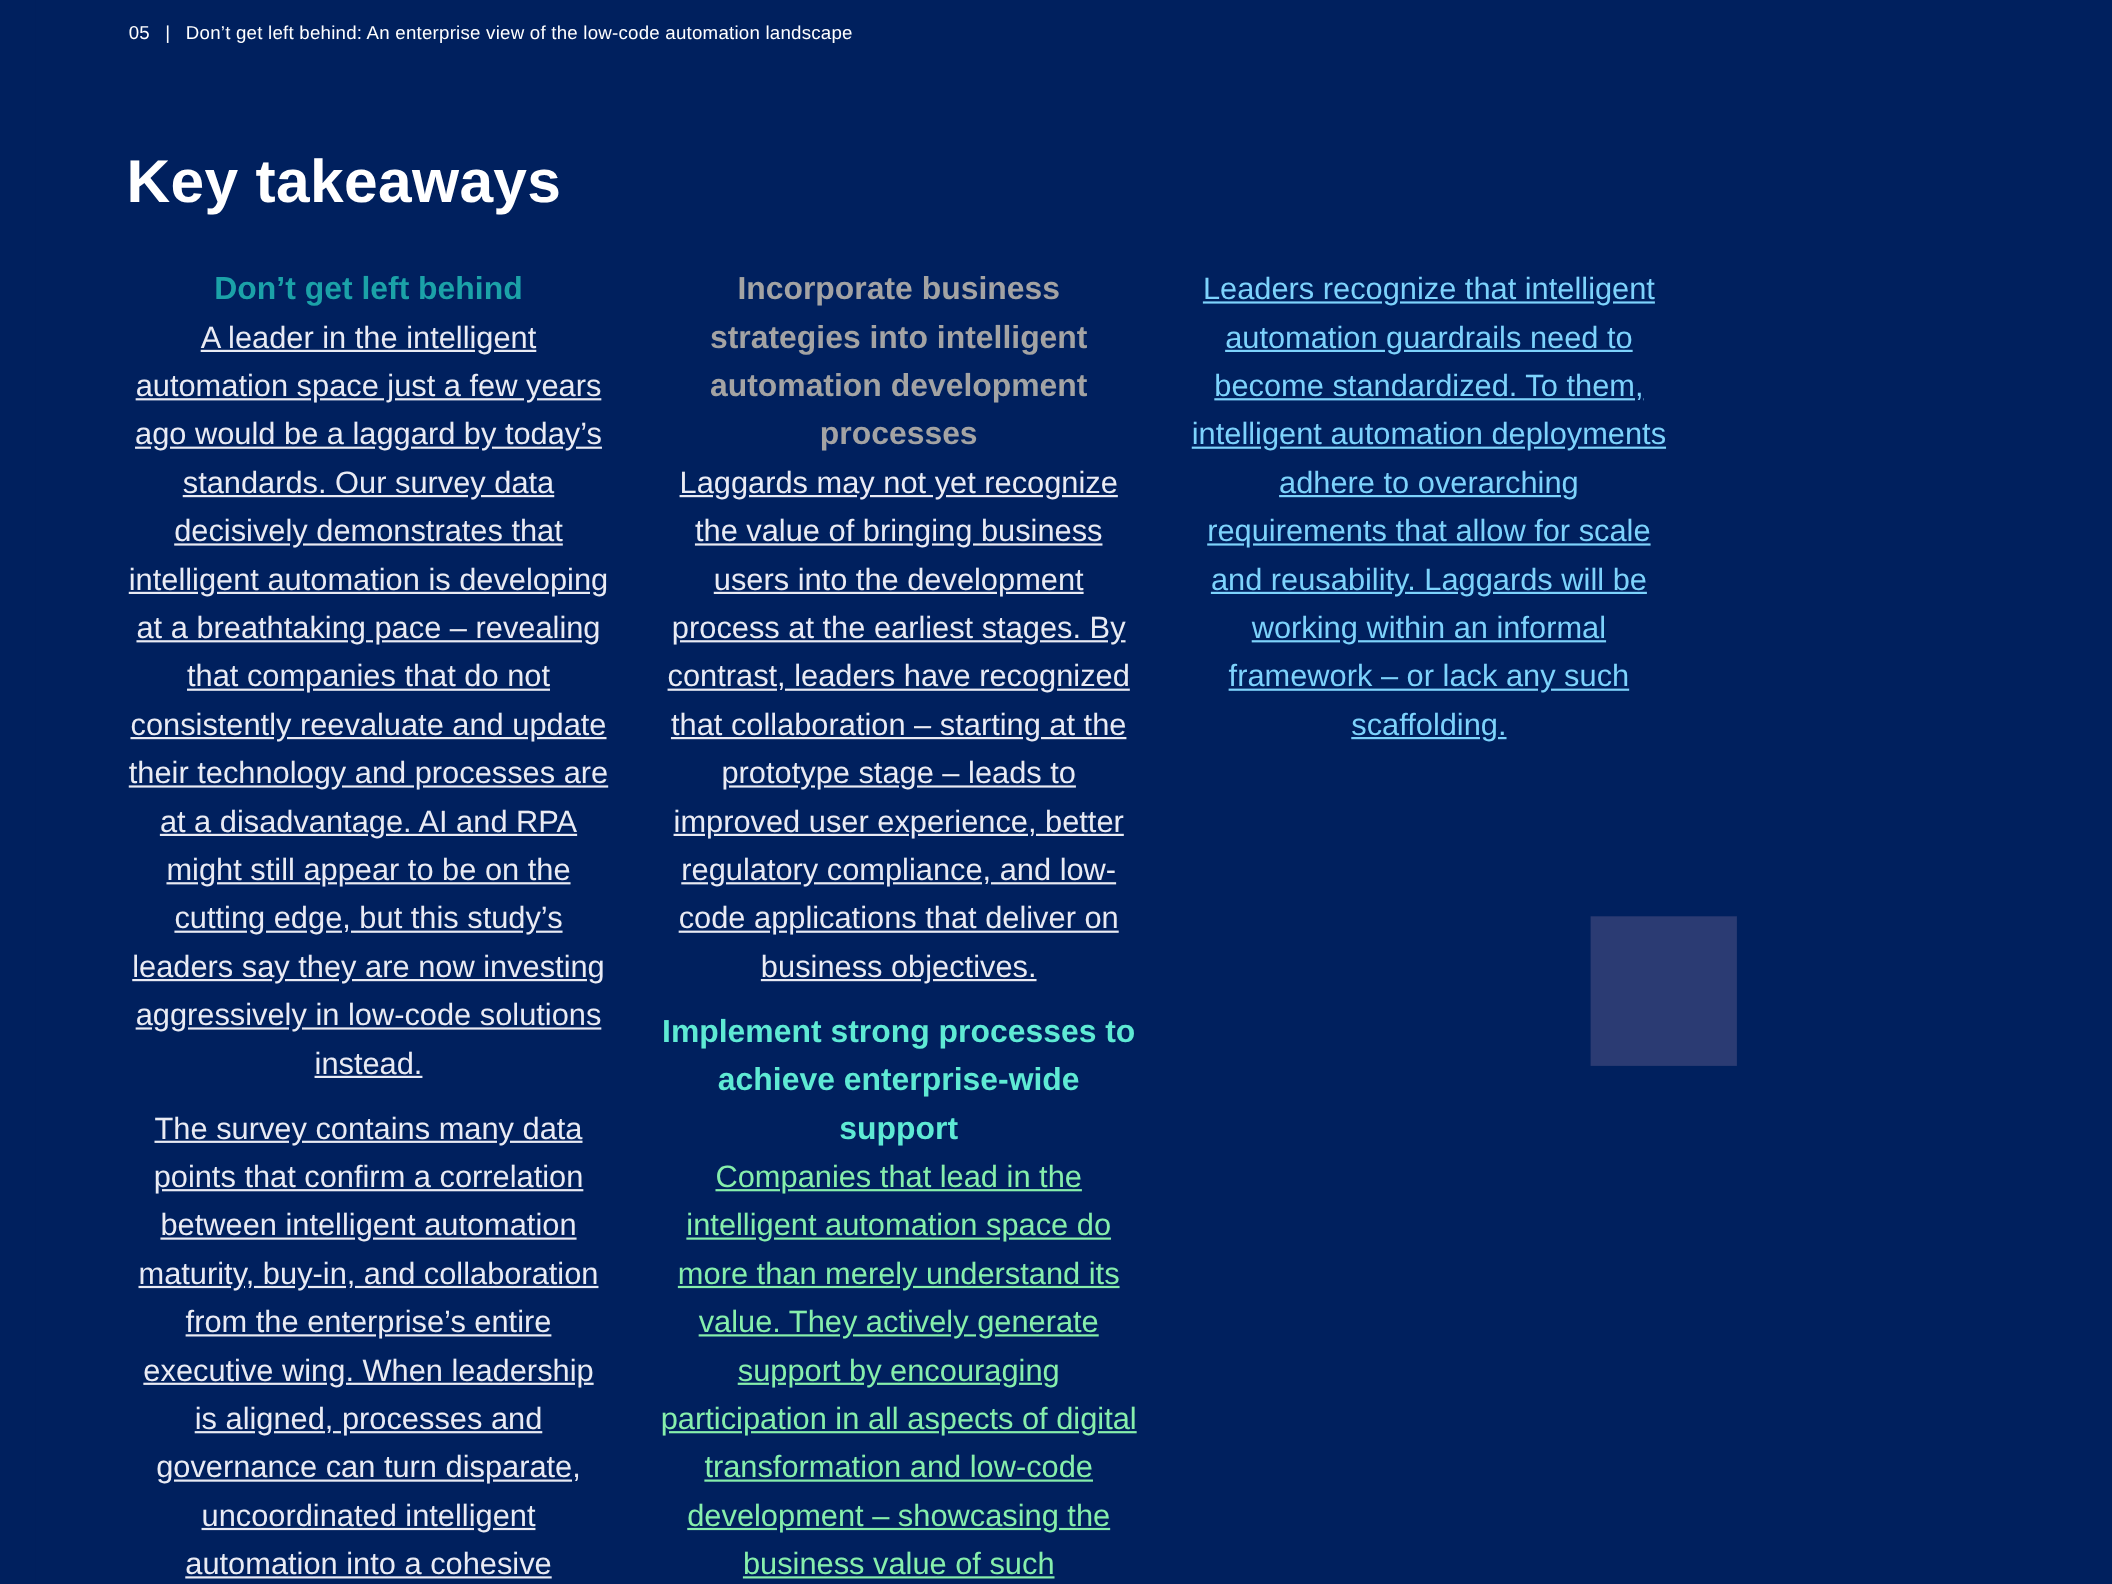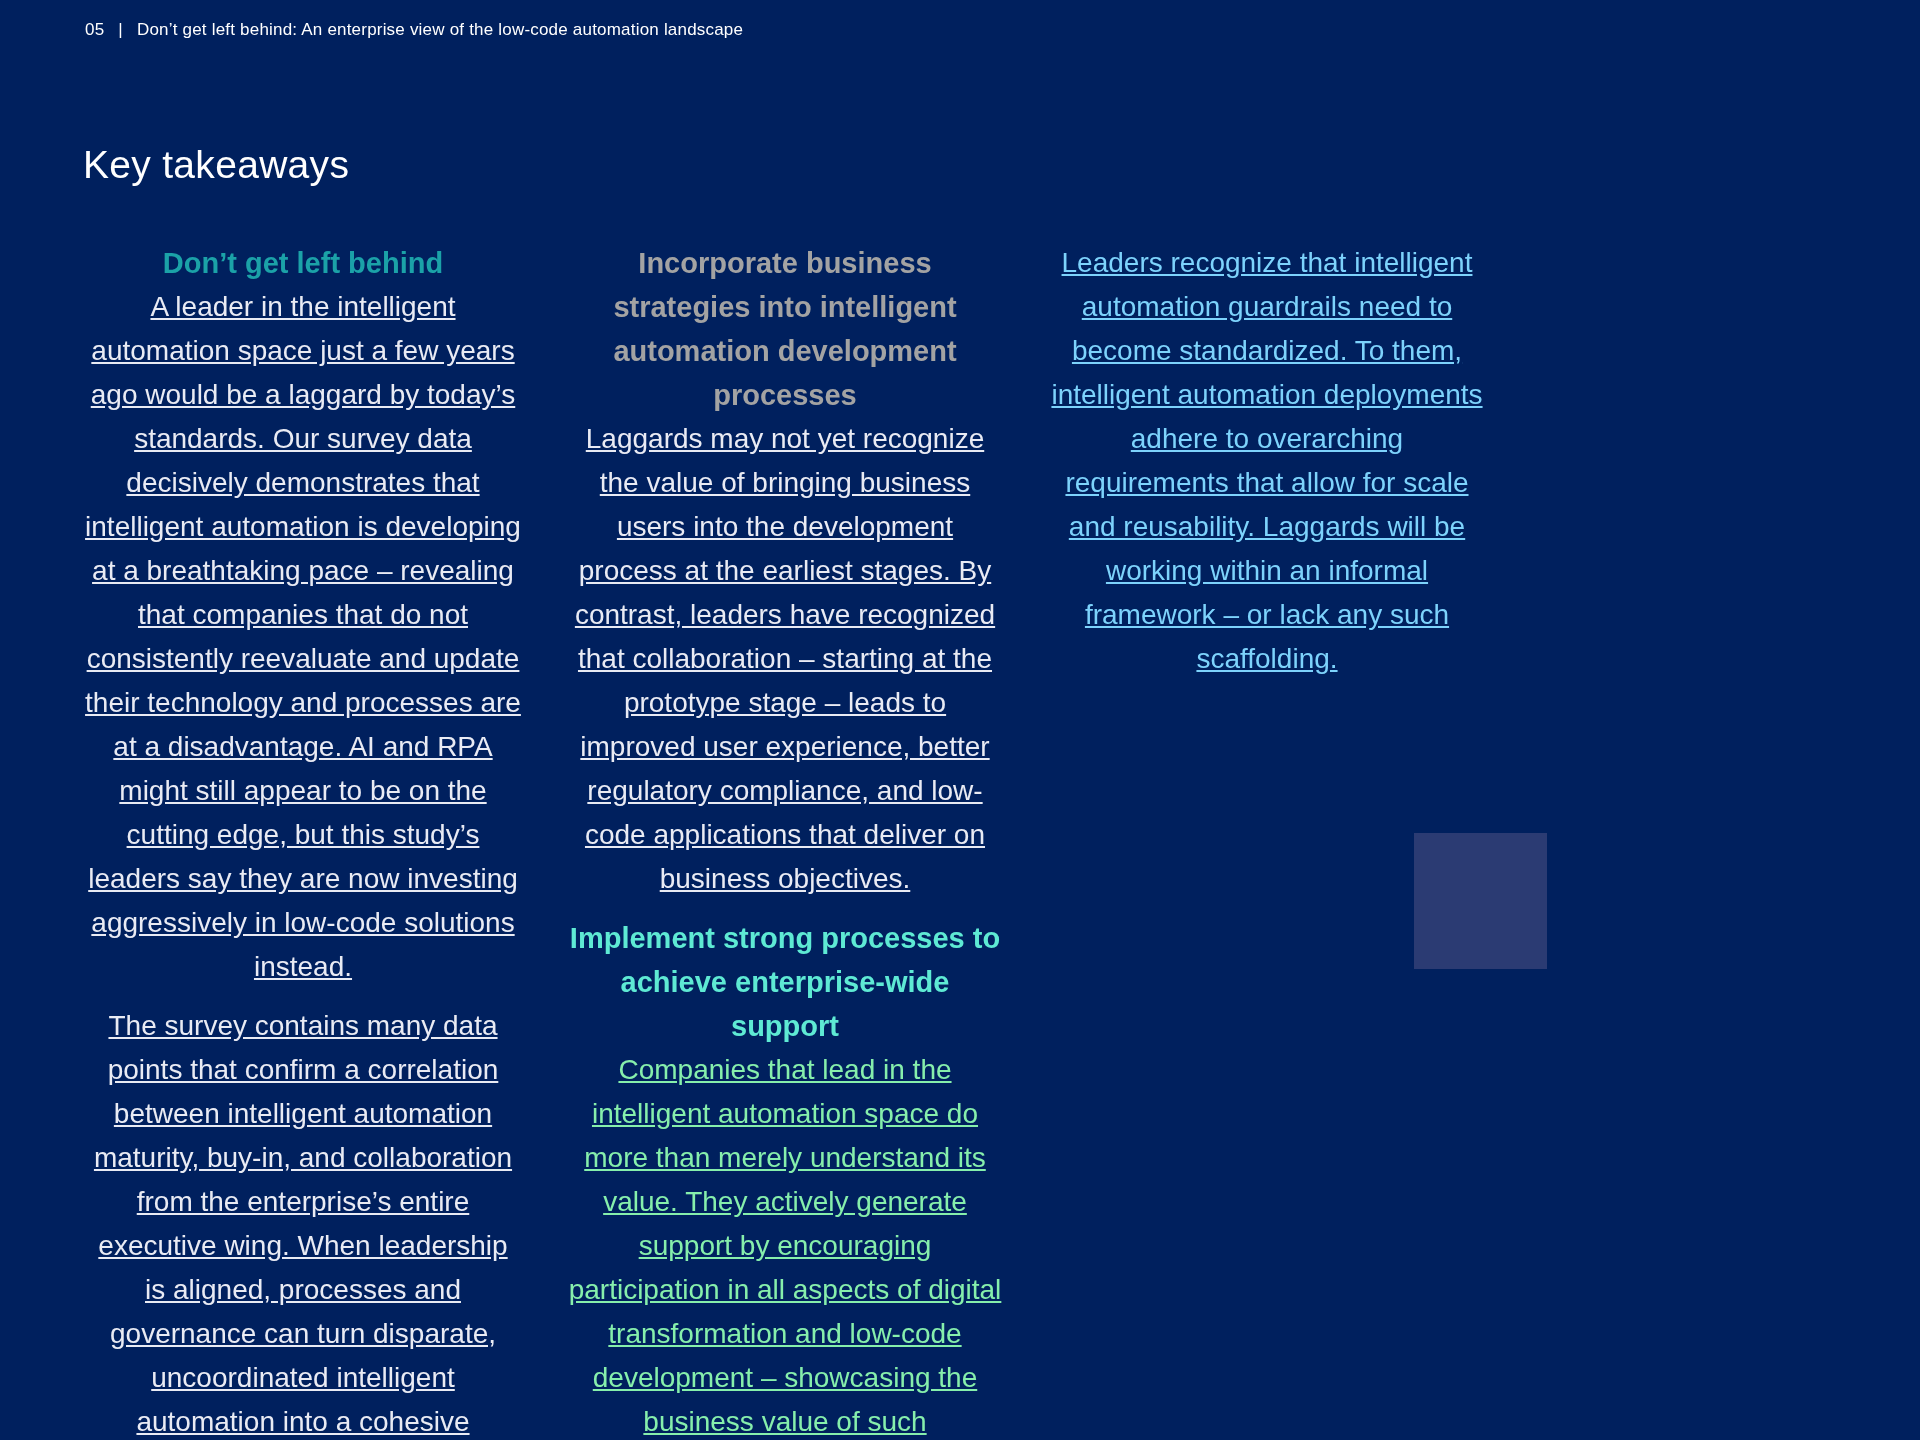--- a/index.html
+++ b/index.html
@@ -6,20 +6,21 @@
   body {
     font-family: "Liberation Sans", "DejaVu Sans", sans-serif;
     background: #00205E;
   }
   .page {
     position: relative;
     width: 1568px;
     height: 1440px;
     overflow: hidden;
     background: #00205E;
+    margin-left: 32px;
   }
 
   
   .header {
     position: absolute;
     top: 20px;
     left: 85px;
     display: flex;
     align-items: baseline;
     gap: 14px;
@@ -27,23 +28,23 @@
     font-size: 17px;
     letter-spacing: 0.2px;
   }
 
   
   .title {
     position: absolute;
     top: 135px;
     left: 83px;
     color: #FFFFFF;
-    font-size: 39px;
+    font-size: 55px;
     line-height: 60px;
-    font-weight: 400;
+    font-weight: 700;
     letter-spacing: 0.3px;
   }
 
   
   .columns {
     position: absolute;
     top: 241px;
     left: 85px;
     right: 83px;
     display: grid;

